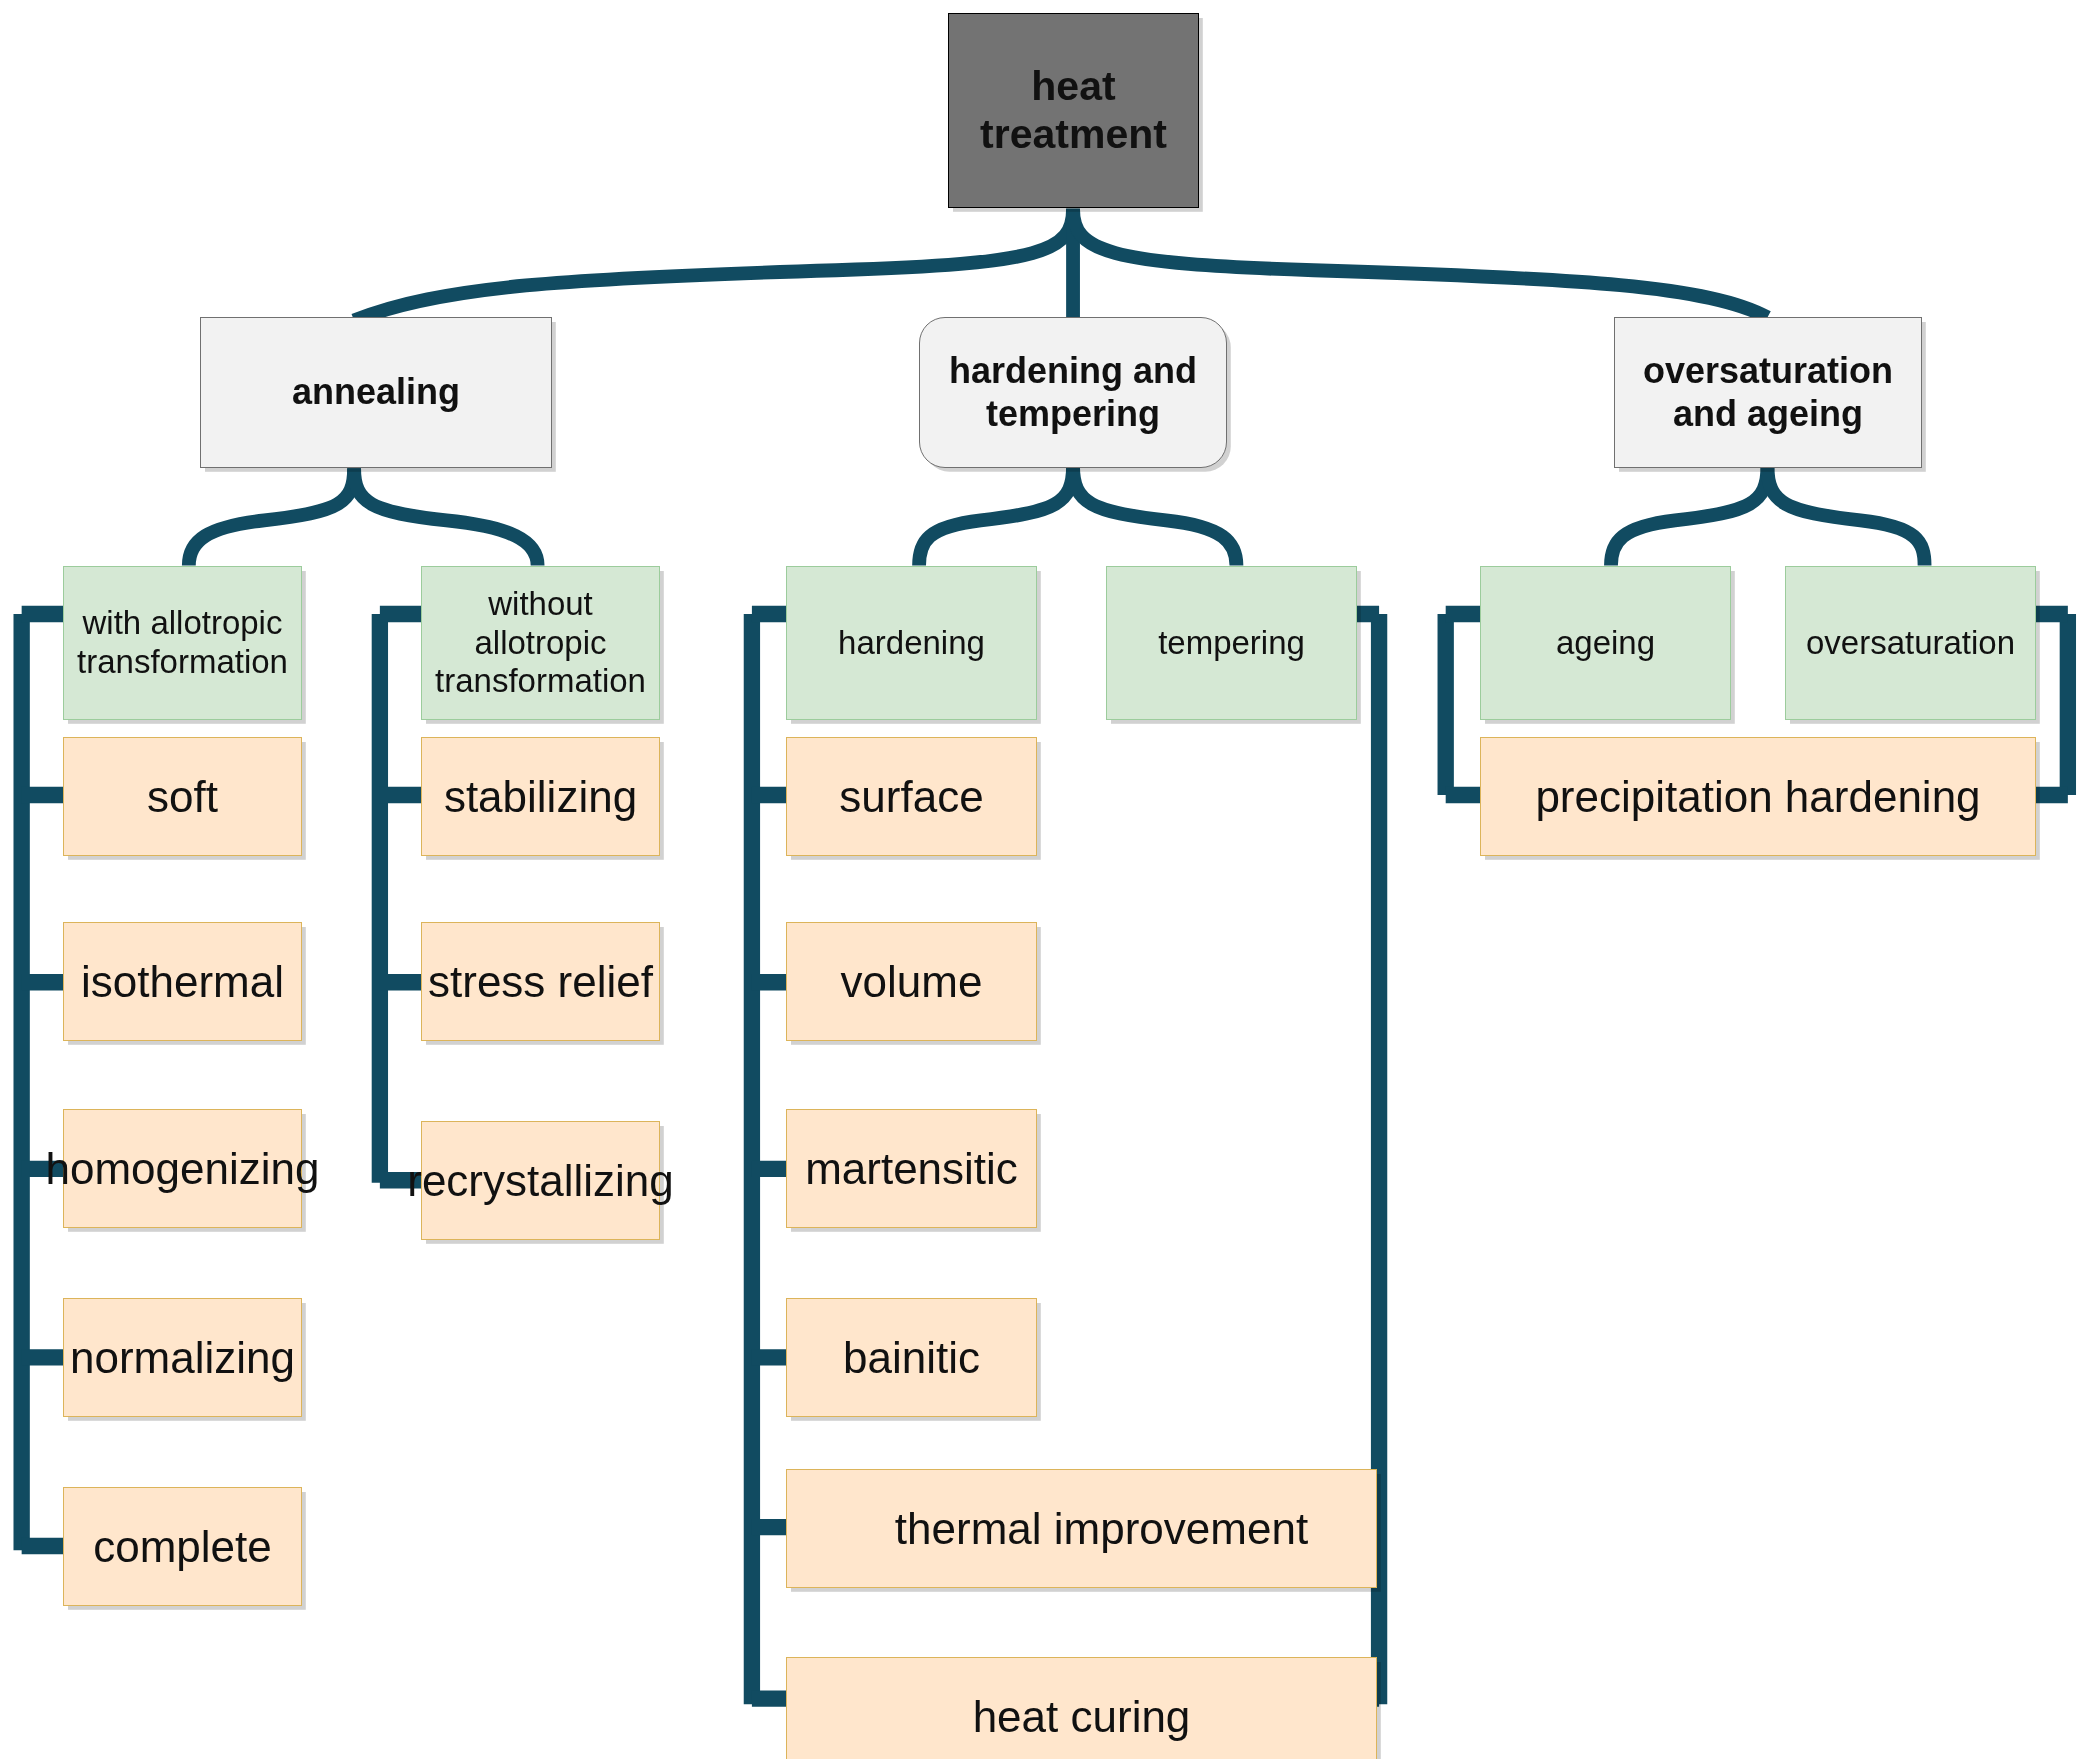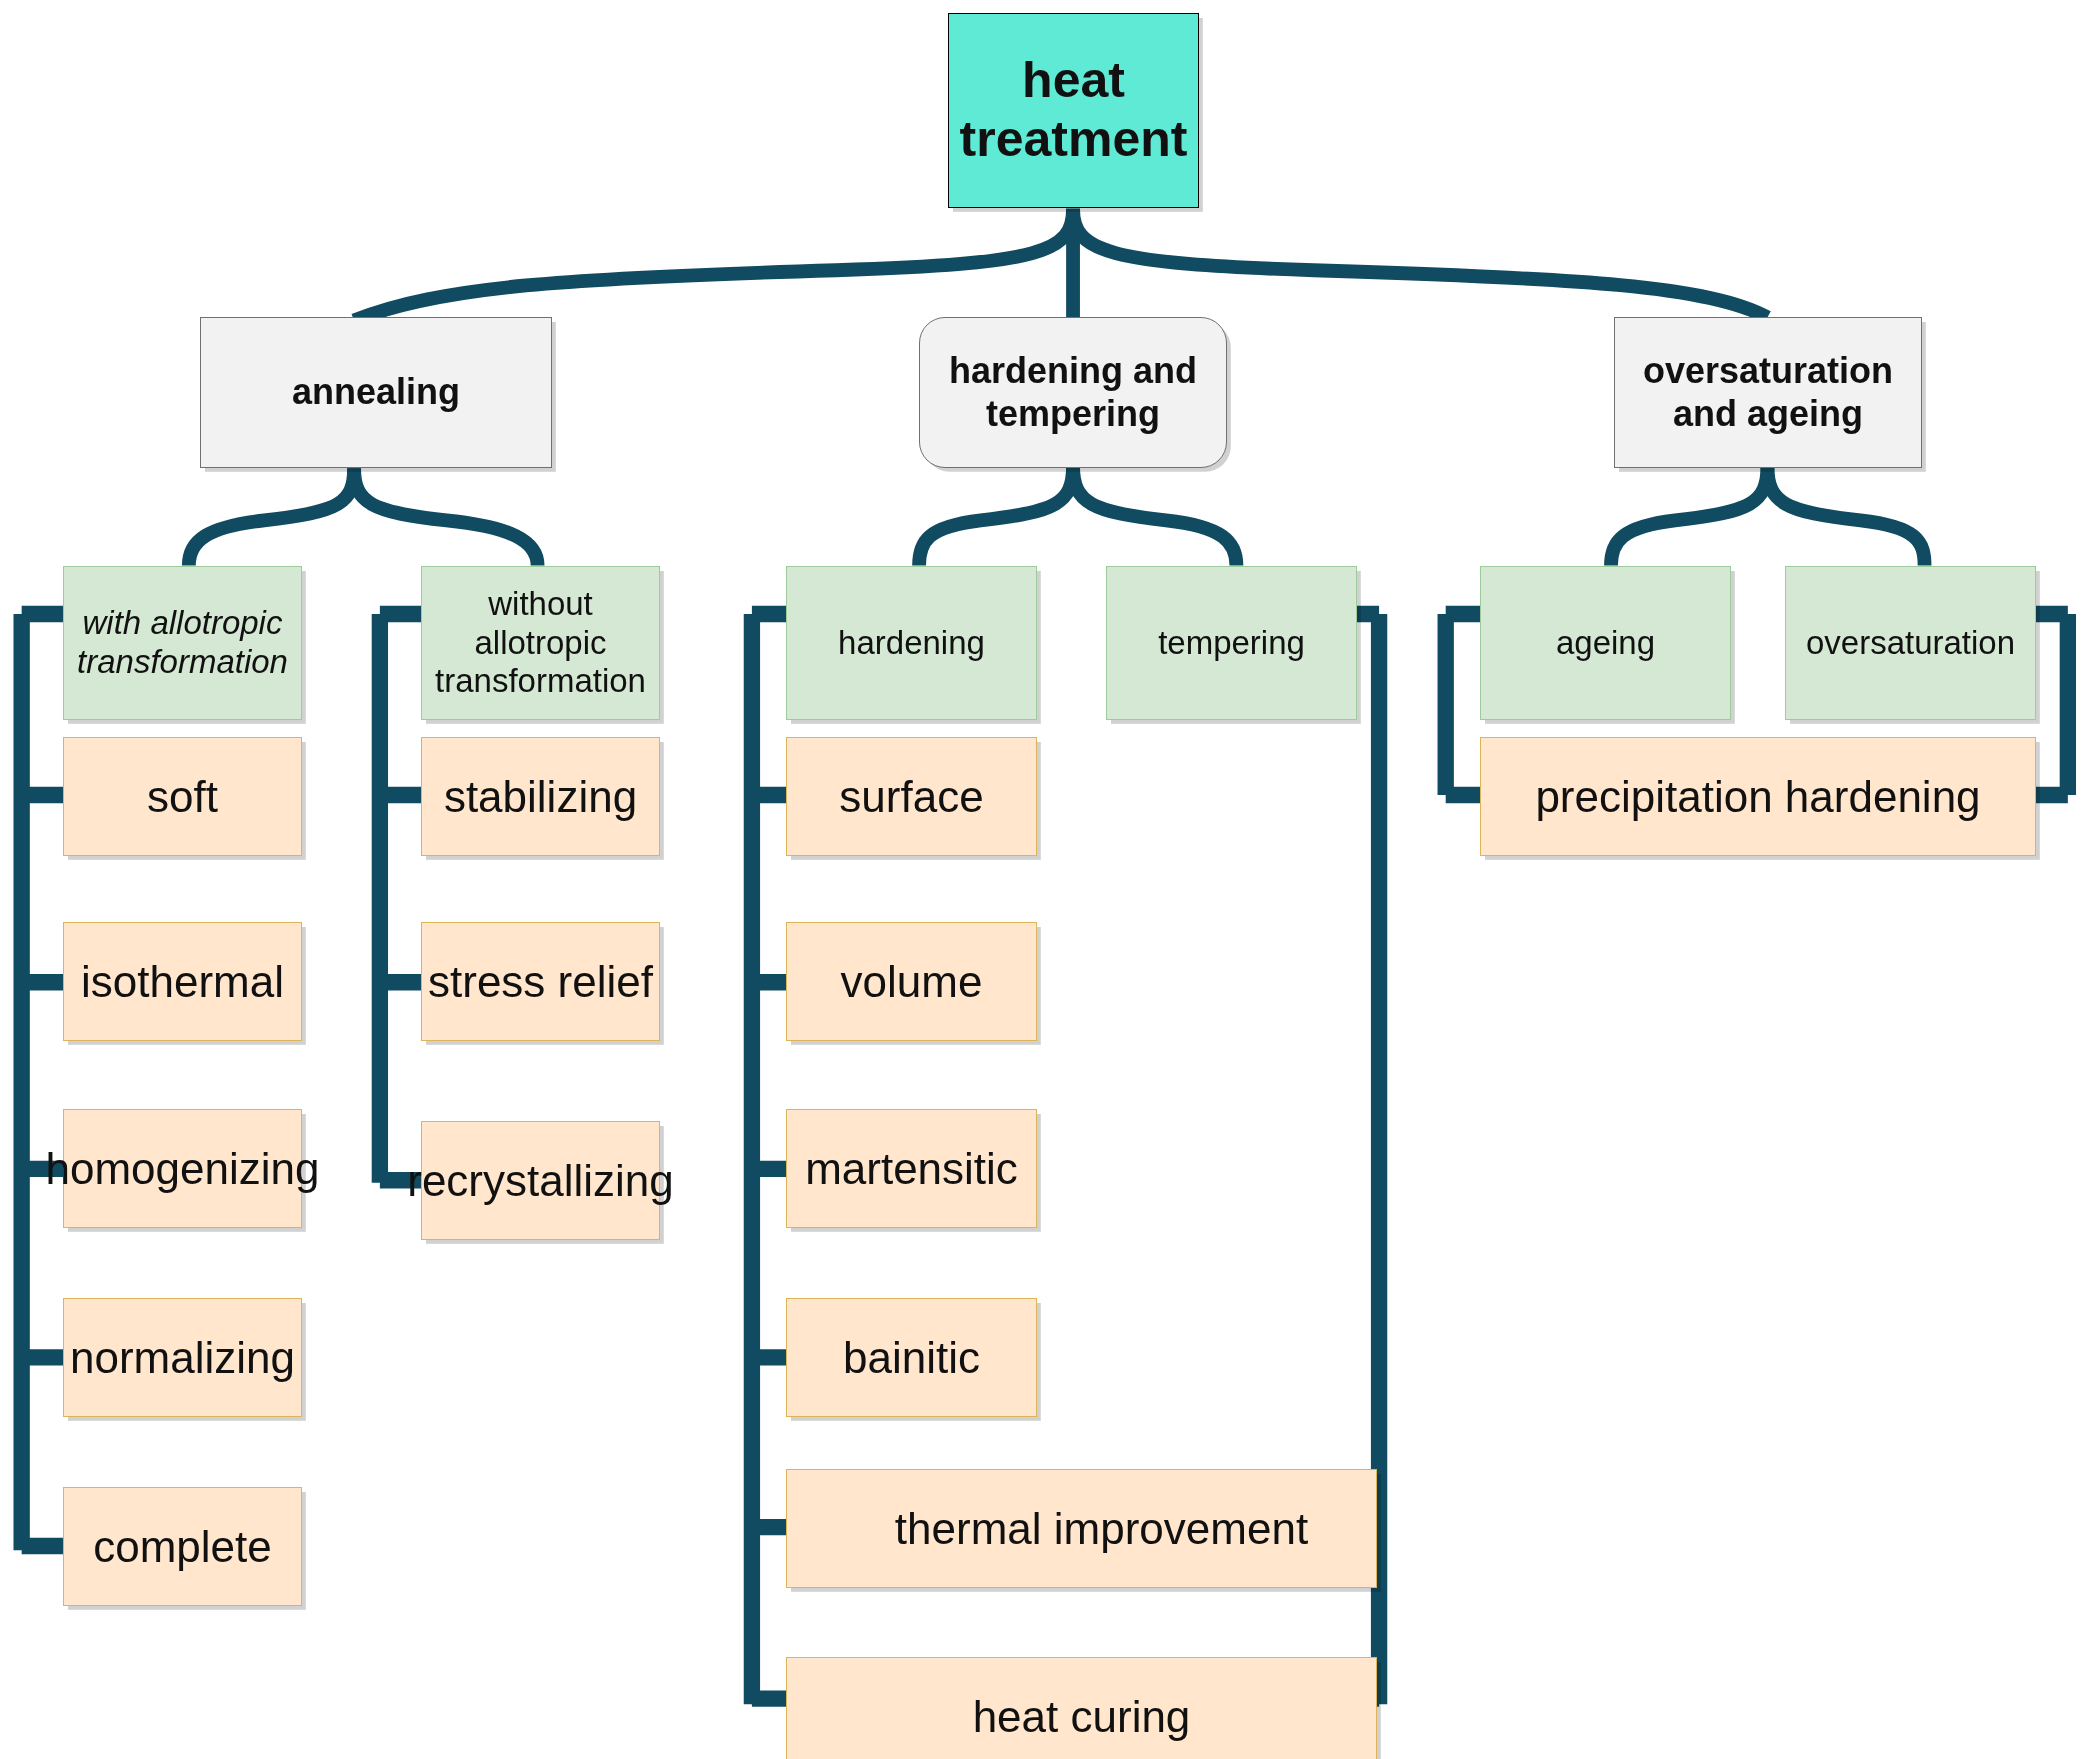--- a/index.html
+++ b/index.html
@@ -3,21 +3,21 @@
 <meta charset="utf-8">
 <style>
   html,body{margin:0;padding:0;background:#ffffff;}
   body{font-family:"Liberation Sans", sans-serif;}
   #stage{position:relative;width:2087px;height:1759px;background:#ffffff;overflow:hidden;}
   #wires{position:absolute;left:0;top:0;width:2087px;height:1759px;pointer-events:none;}
   .node{position:absolute;box-sizing:border-box;display:flex;align-items:center;justify-content:center;
         text-align:center;line-height:1.18;color:#111111;
         box-shadow:4.4px 4.4px 0 -0.6px rgba(0,0,0,0.18);}
   .node span{display:block;white-space:nowrap;}
-  .root{background:#5eead4;border:1.9px solid #000000;font-weight:bold;font-size:50px;}
+  .root{background:#737373;border:1.9px solid #000000;font-weight:bold;font-size:41px;}
   .lvl2{background:#f2f2f2;border:1.9px solid #707070;font-weight:bold;font-size:36px;}
   .green{background:#d5e8d4;border:1.9px solid #9ccc9c;font-size:33px;font-weight:normal;}
   .orange{background:#ffe6cc;border:1.9px solid #dcb45a;font-size:44px;font-weight:normal;}
   .ovf span{white-space:nowrap;}
 </style>
 </head>
 <body>
 
 <div id="stage">
 
@@ -98,21 +98,21 @@
     </div>
   </div>
 
   <div class="node lvl2" style="left:1614px;top:317px;width:308px;height:151px;">
     <div>
       <span>oversaturation</span>
       <span>and ageing</span>
     </div>
   </div>
 
-  <div class="node green ovf" style="left:63px;top:566px;width:239px;height:154px;font-style:italic;">
+  <div class="node green ovf" style="left:63px;top:566px;width:239px;height:154px;">
     <div>
       <span>with allotropic</span>
       <span>transformation</span>
     </div>
   </div>
 
   <div class="node green ovf" style="left:421px;top:566px;width:239px;height:154px;">
     <div>
       <span>without</span>
       <span>allotropic</span>

